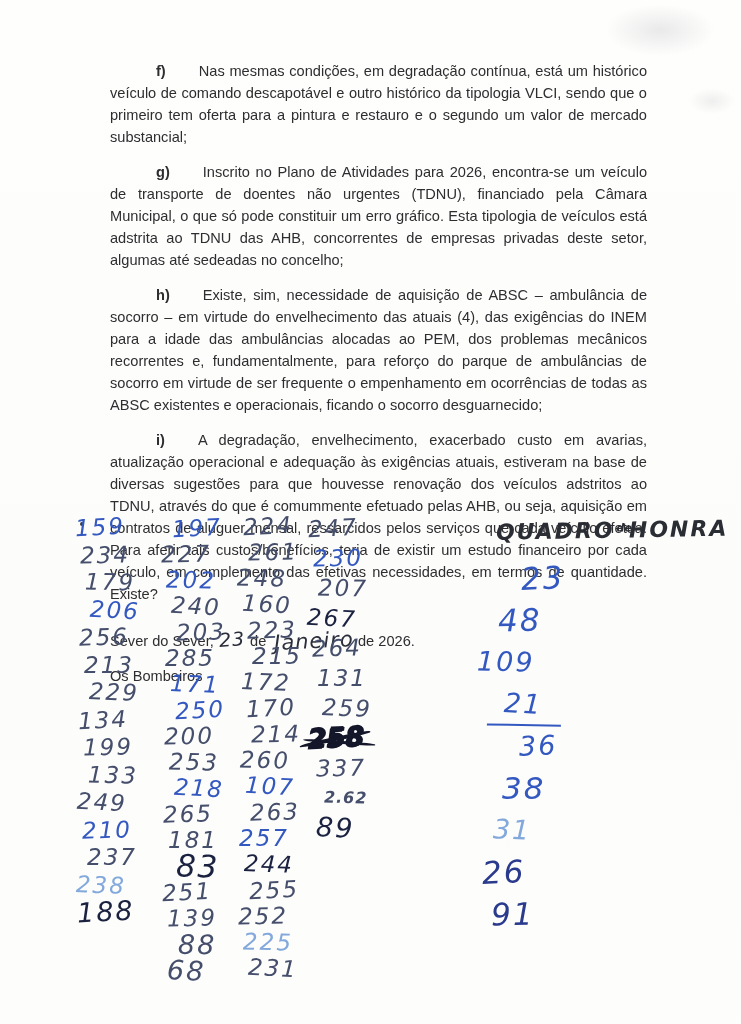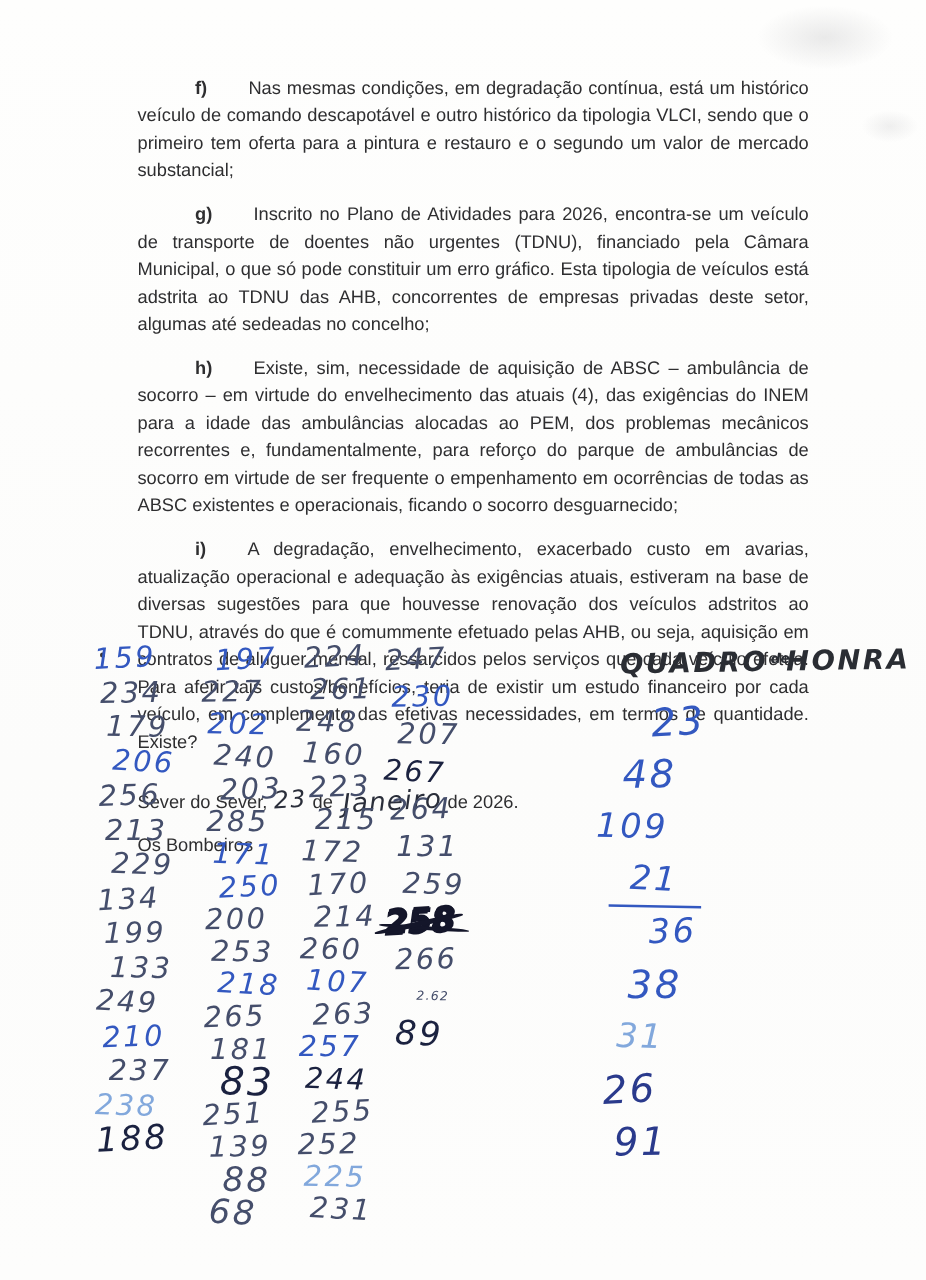--- a/index.html
+++ b/index.html
@@ -42,21 +42,21 @@
   .col-2{left:150px;top:516px;width:88px;}
   .col-3{left:226px;top:514px;width:88px;}
   .col-4{left:292px;top:514px;width:96px;}
   .hw-num{
     display:inline-block;font-family:"DejaVu Sans",sans-serif;font-style:italic;
     font-size:23px;letter-spacing:2px;white-space:nowrap;
   }
   .col-1 .hw-num{line-height:26px;margin-bottom:1.5px;}
   .col-2 .hw-num,.col-3 .hw-num{line-height:25px;margin-bottom:1px;}
   .col-4 .hw-num{line-height:28px;margin-bottom:2px;}
-  .size-sm{font-size:10px;letter-spacing:1px;}
+  .size-sm{font-size:16px;letter-spacing:1px;font-weight:bold;}
   .size-lg{font-size:27px;}
   .size-xl{font-size:31px;}
   .scribble{position:relative;font-weight:bold;letter-spacing:0;
     text-shadow:1px 0 0 currentColor,-1px 1px 0 currentColor,0 -1px 0 currentColor;}
   .scribble::after{content:"";position:absolute;left:-9px;right:-7px;top:46%;height:4px;
     background:#14162a;transform:rotate(-9deg);border-radius:40%;}
   .scribble::before{content:"";position:absolute;left:-5px;right:-11px;top:62%;height:3px;
     background:#14162a;transform:rotate(7deg);border-radius:40%;}
   .underlined{position:relative;}
   .underlined::after{content:"";position:absolute;left:-16px;right:-20px;bottom:-3px;height:2px;
@@ -155,21 +155,21 @@
     </div>
   <div class="hw-col col-4">
       <span class="hw-num" style="color: rgb(69, 78, 107); transform: translateX(-7px) rotate(-3deg);">247</span>
       <span class="hw-num" style="color: rgb(51, 88, 192); transform: translateX(-2px) rotate(-1deg);">230</span>
       <span class="hw-num" style="color: rgb(69, 78, 107); transform: translateX(3px) rotate(1deg);">207</span>
       <span class="hw-num" style="color: rgb(27, 34, 64); transform: translateX(-8px) rotate(3deg);">267</span>
       <span class="hw-num" style="color: rgb(69, 78, 107); transform: translateX(-3px) rotate(-2deg);">264</span>
       <span class="hw-num" style="color: rgb(69, 78, 107); transform: translateX(2px) rotate(0deg); text-align: right;">131</span>
       <span class="hw-num" style="color: rgb(69, 78, 107); transform: translateX(7px) rotate(2deg);">259</span>
       <span class="hw-num size-lg scribble" style="color: rgb(20, 22, 42); transform: translateX(-4px) rotate(-3deg);">258</span>
-      <span class="hw-num" style="color: rgb(69, 78, 107); transform: translateX(1px) rotate(-1deg);">266</span>
+      <span class="hw-num" style="color: rgb(69, 78, 107); transform: translateX(1px) rotate(-1deg);">337</span>
       <span class="hw-num size-sm" style="color: rgb(69, 78, 107); transform: translateX(6px) rotate(1deg);">2.62</span>
       <span class="hw-num size-lg" style="color: rgb(27, 34, 64); transform: translateX(-5px) rotate(3deg);">89</span>
     </div>
 
   <div class="qh-panel">
     <div class="qh-title">
       <span>QUADRO</span><span class="qh-de">de</span><span>HONRA</span>
     </div>
     <div class="qh-items">
         <span class="hw-num size-xl" style="color: rgb(51, 88, 192); transform: translateX(-1px) rotate(-3deg); margin-left: 44px;">23</span>

